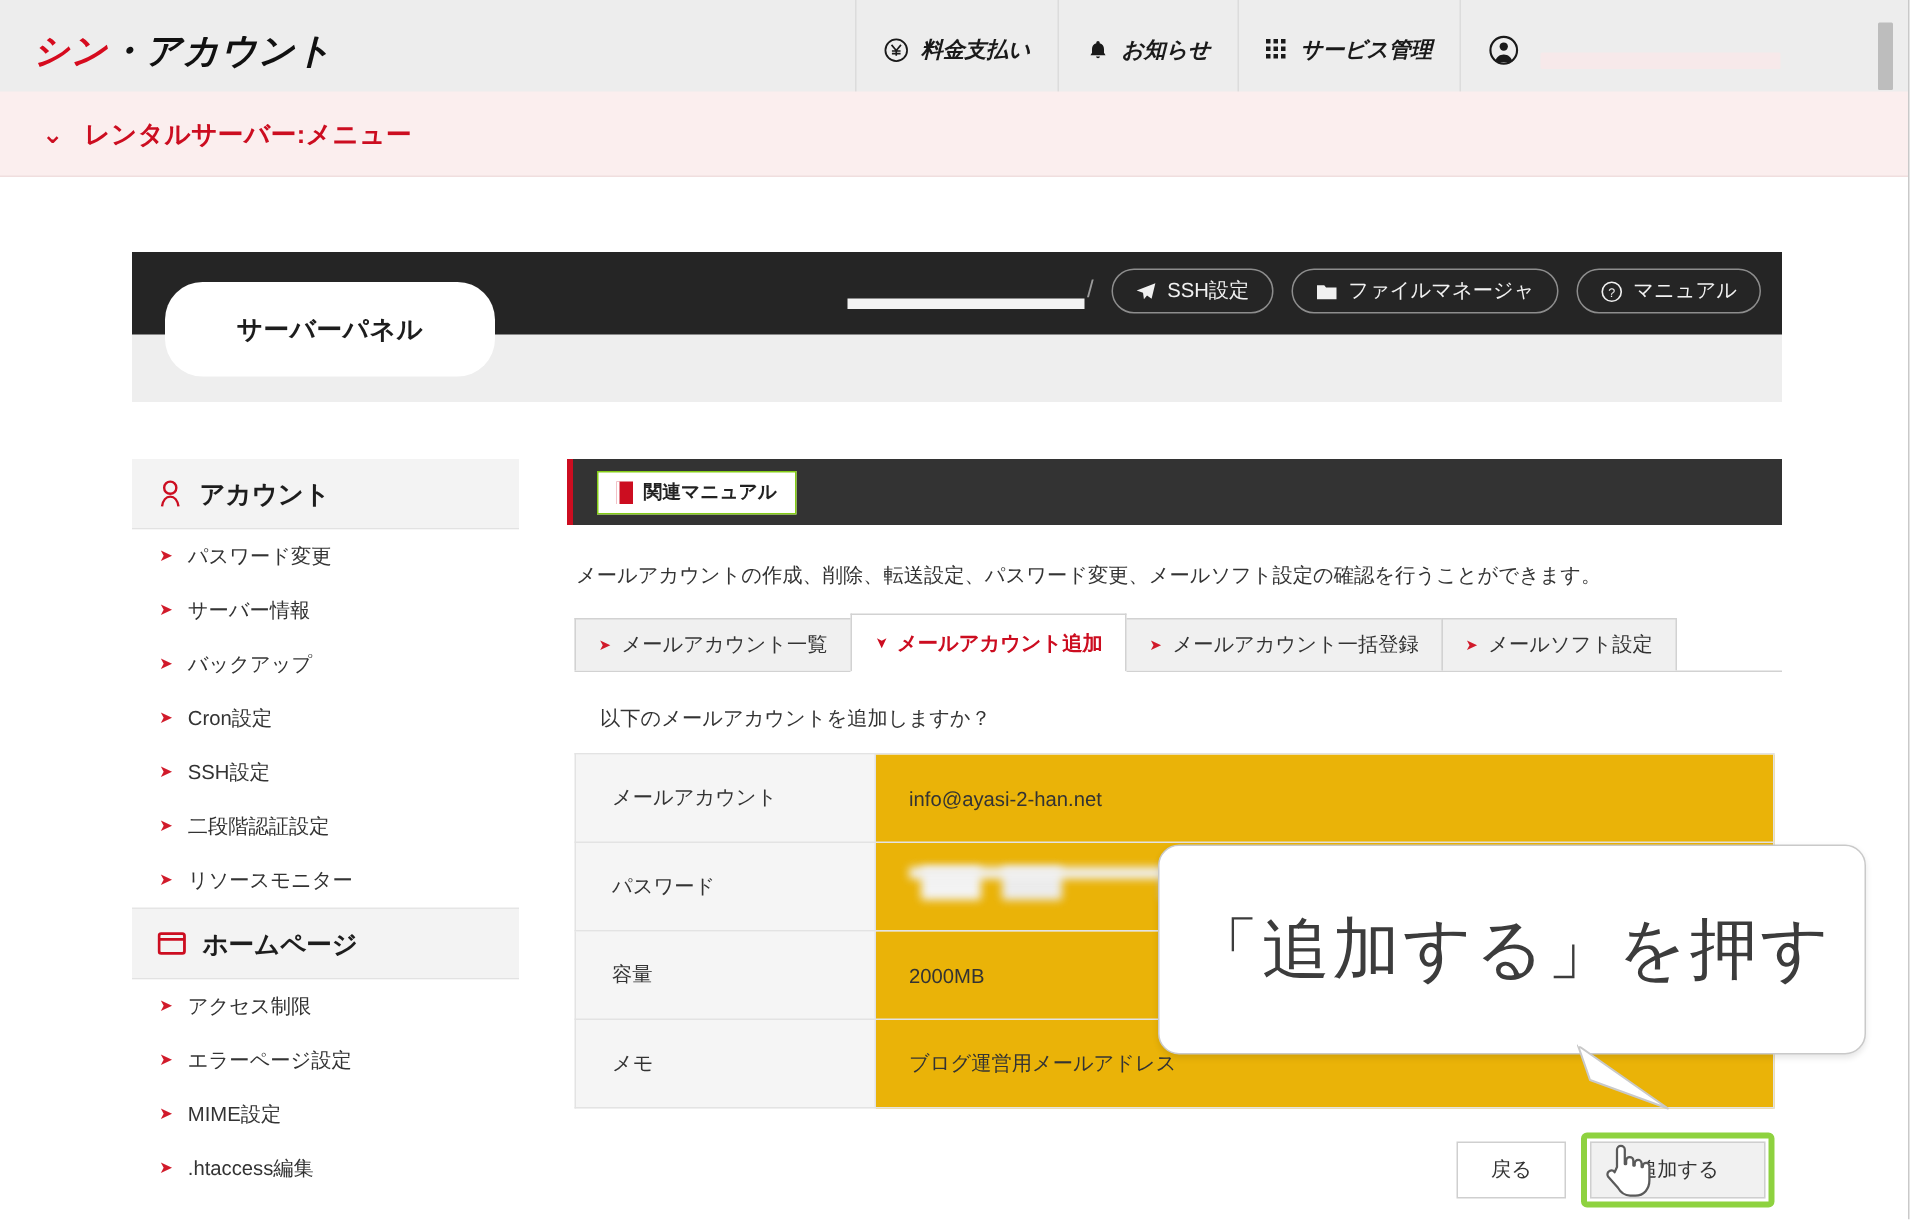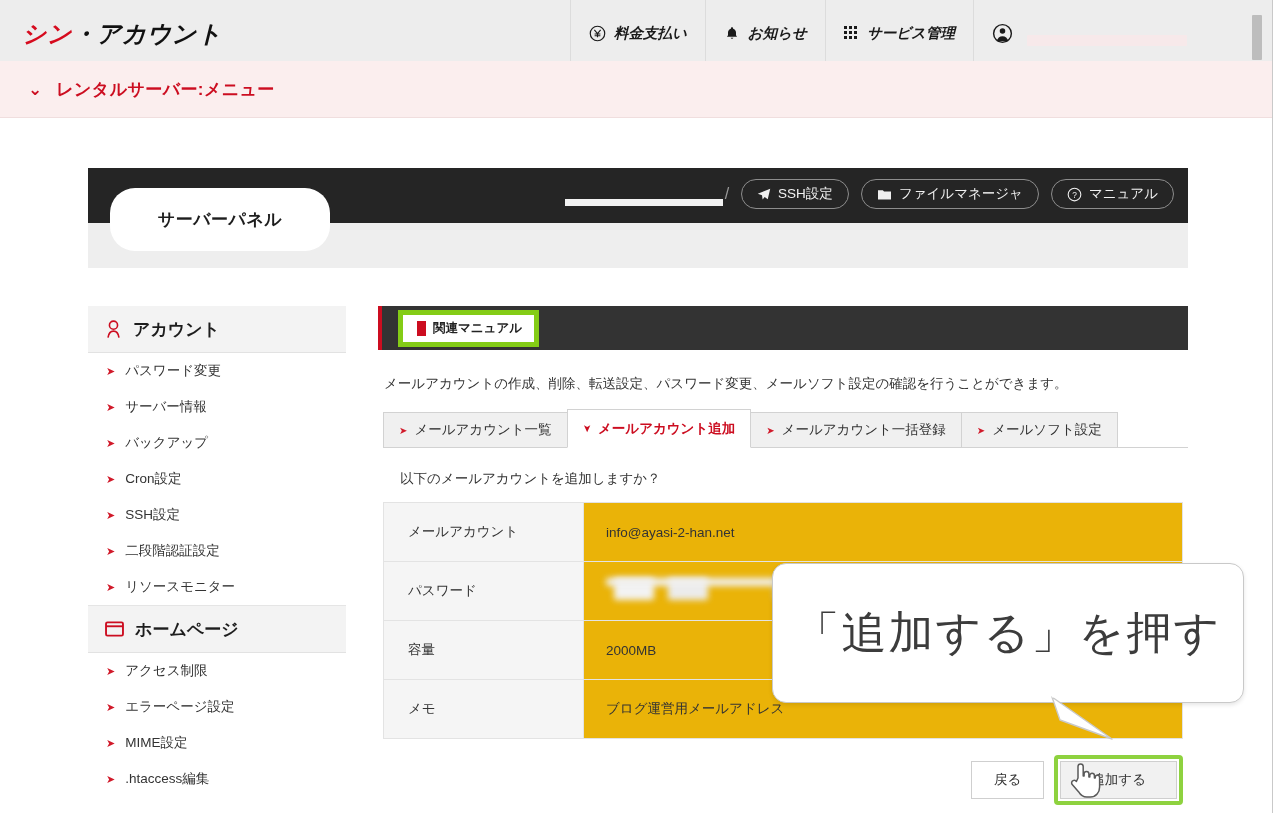--- a/index.html
+++ b/index.html
@@ -109,21 +109,21 @@
   .main { position: absolute; left: 378px; top: 306px; width: 810px; }
   .main-head {
     height: 44px; background: #333333; border-left: 4px solid #cc0d20;
     display: flex; align-items: center; justify-content: space-between;
     padding: 0 12px 0 16px;
   }
   .main-title { color: #fff; font-size: 18px; font-weight: 700; letter-spacing: .5px; }
   .manual-btn {
     display: inline-flex; align-items: center; gap: 7px;
     background: #fff; color: #222; font-size: 12.5px; font-weight: 700;
-    padding: 5px 12px; border: 5px solid #84cc16; cursor: pointer;
+    padding: 5px 12px; border: 1px solid #84cc16; cursor: pointer;
   }
   .book-ic { width: 11px; height: 15px; background: #cc0d20; border-left: 2px solid #fff; display:inline-block;}
 
   .lead { font-size: 13.5px; color: #333; margin: 25px 0 16px 6px; }
 
   .tabs { display: flex; align-items: flex-end; border-bottom: 1px solid #d2d2d2; margin-left: 5px; }
   .tab {
     display: flex; align-items: center; gap: 7px;
     height: 35px; padding: 0 15px;
     background: #f0f0f0; border: 1px solid #d2d2d2; border-bottom: none;

